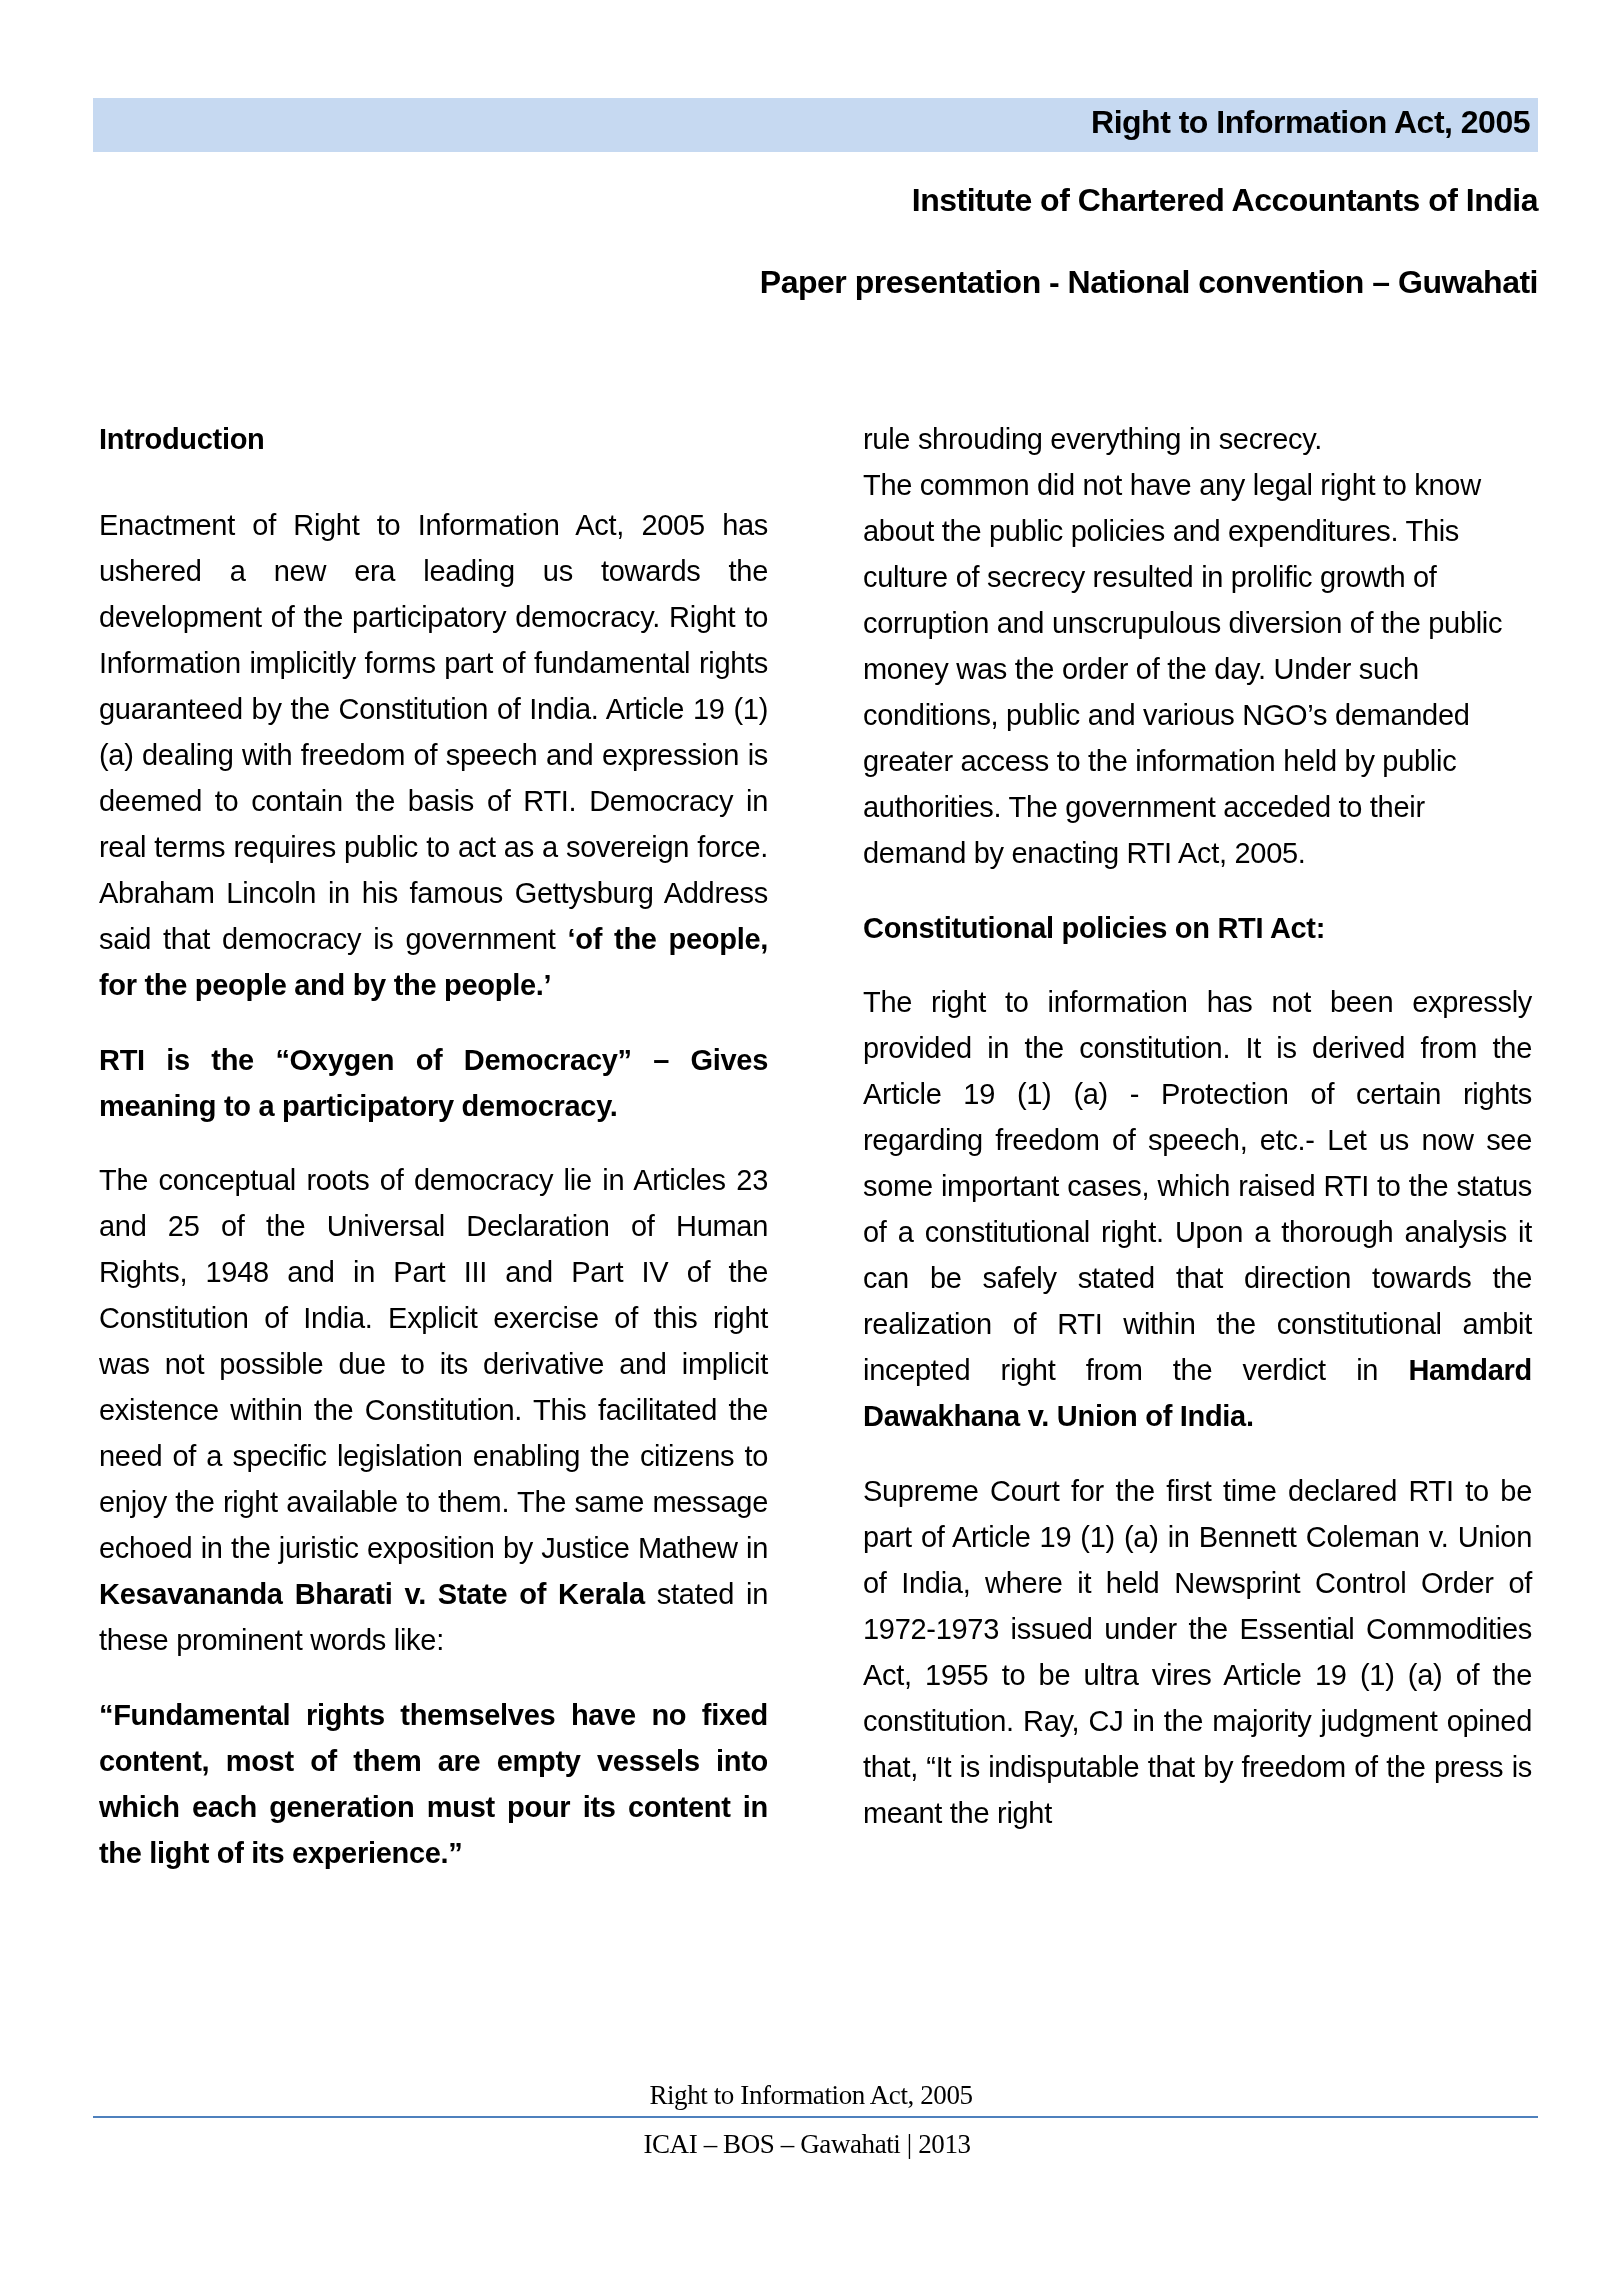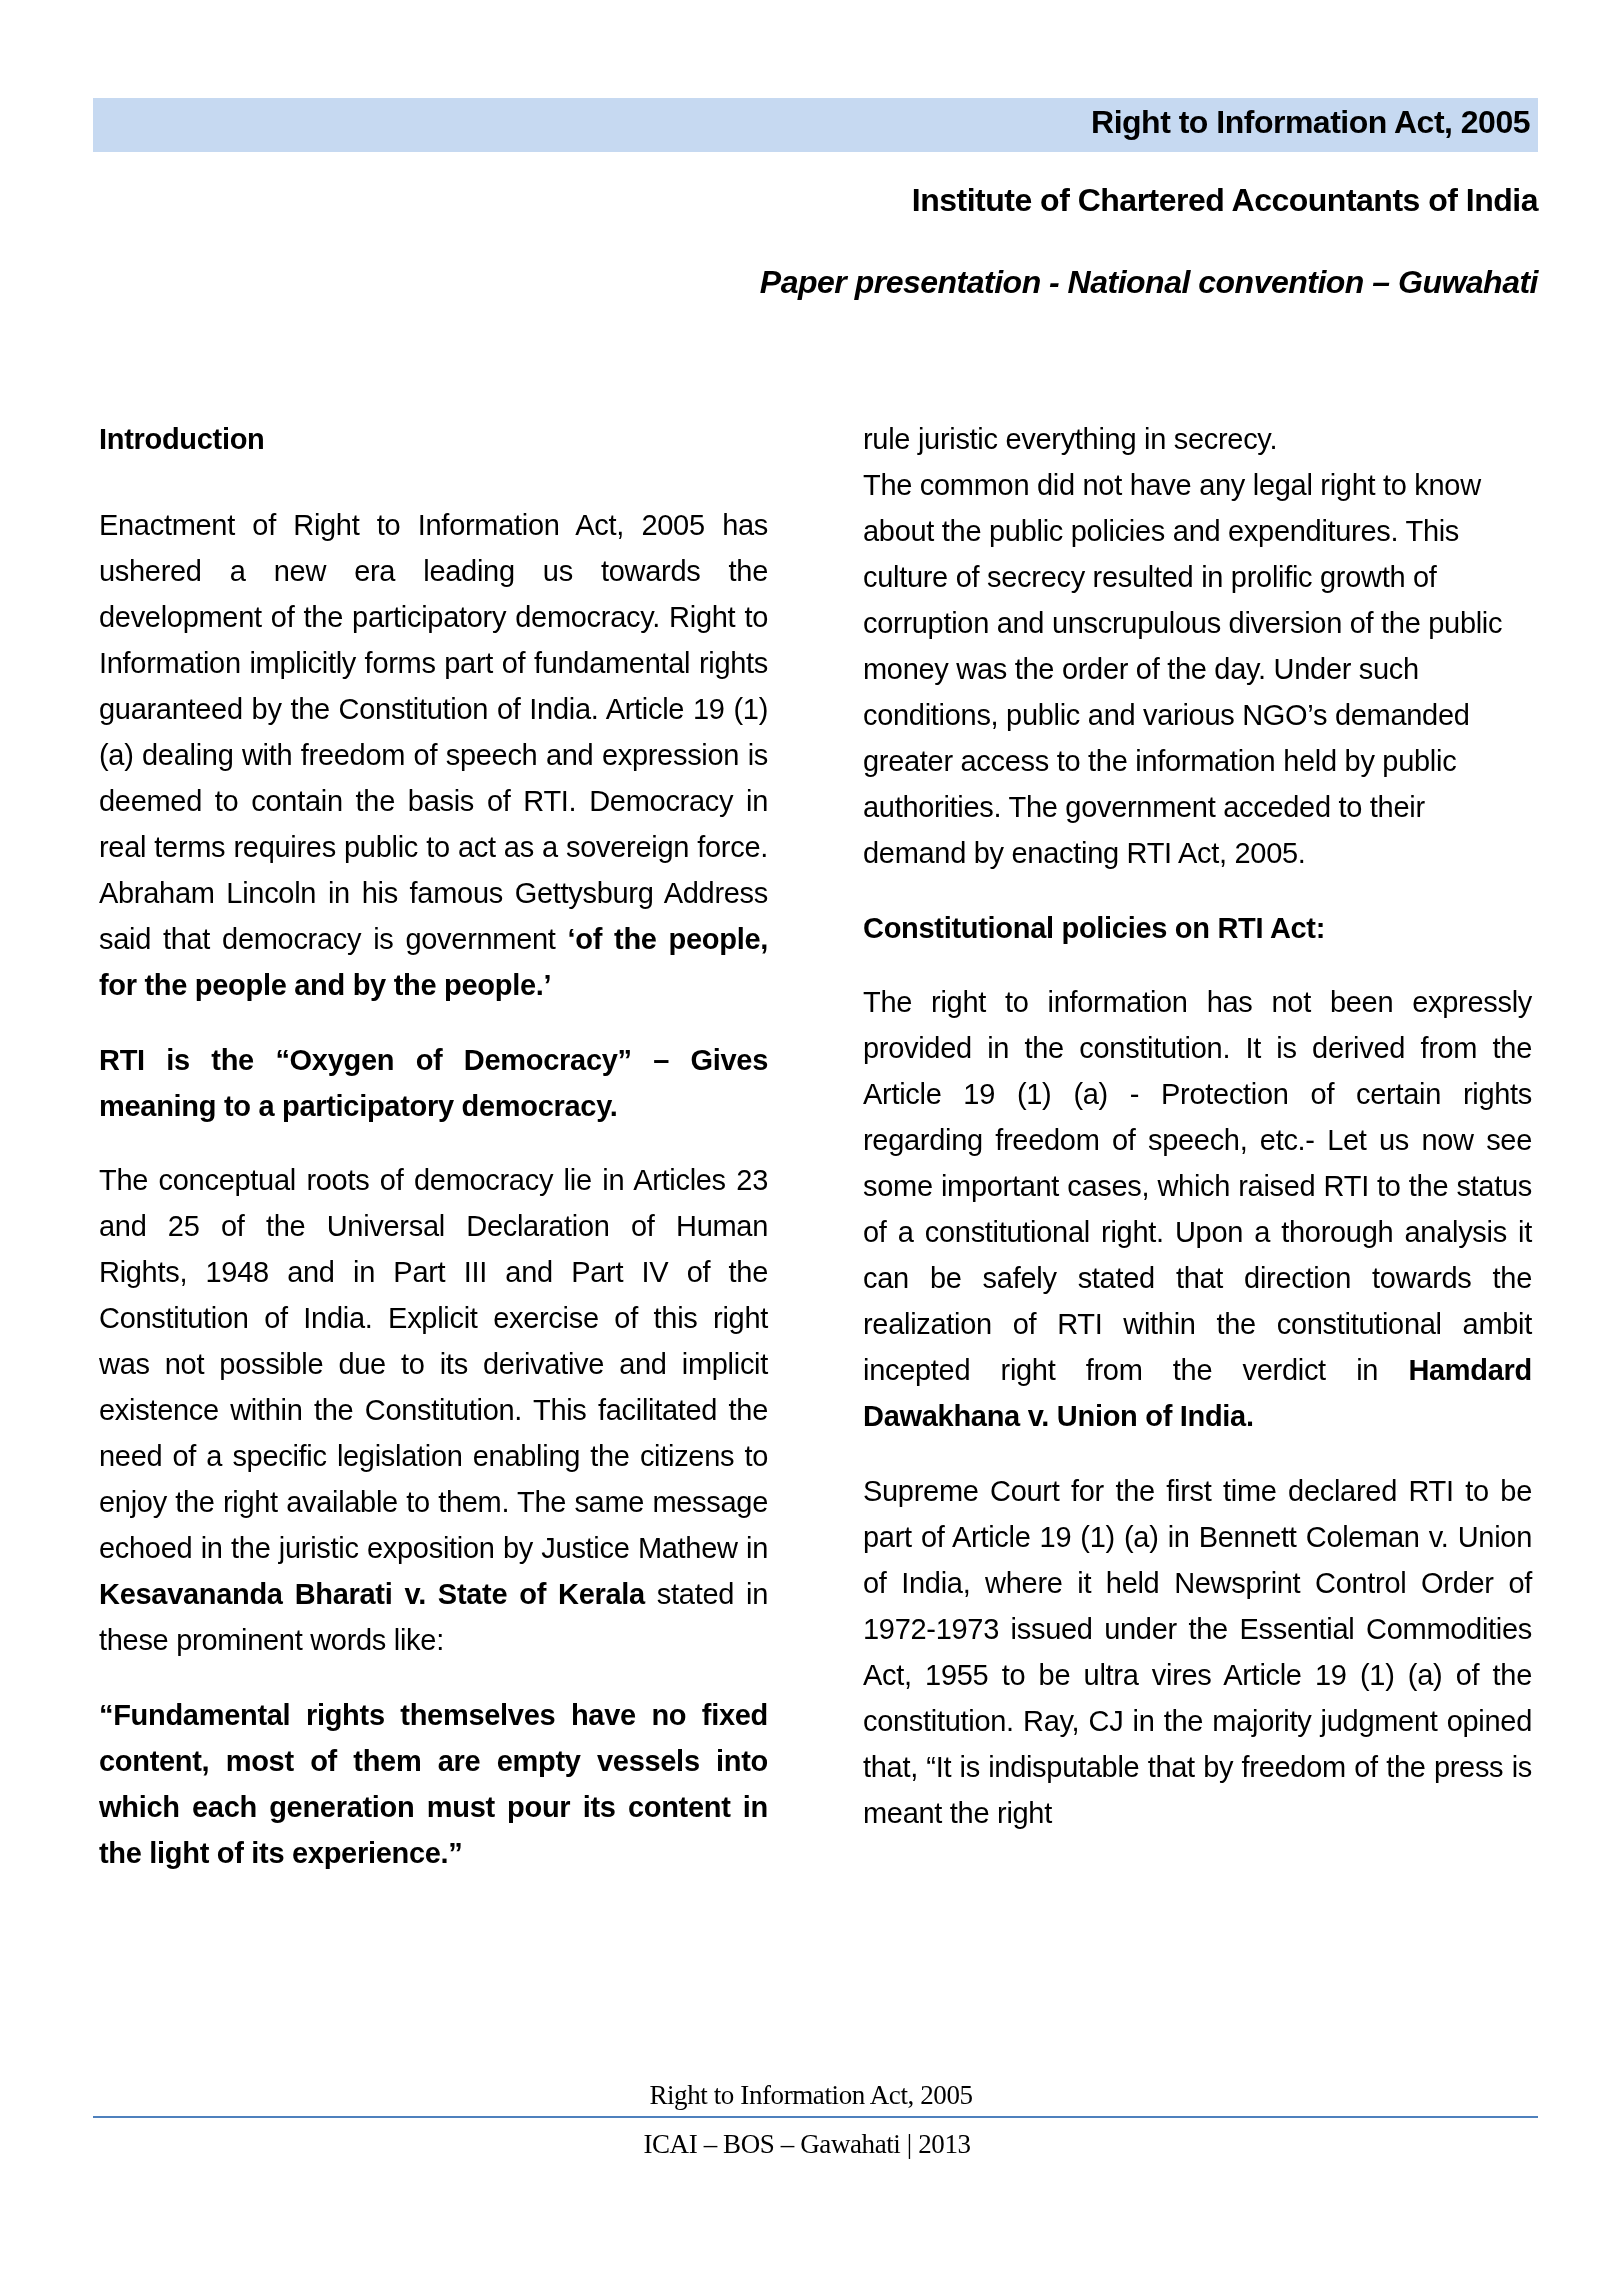--- a/index.html
+++ b/index.html
@@ -6,21 +6,21 @@
     body { width: 1622px; height: 2295px; position: relative; overflow: hidden;
       font-family: "Liberation Sans", "DejaVu Sans", sans-serif; color: #000; }
 
     .header-band { position: absolute; left: 93px; top: 98px; width: 1445px; height: 54px;
       background: #c6d9f1; }
     .header-title { position: absolute; right: 8px; top: 6.3px; font-size: 32px; font-weight: bold;
       letter-spacing: -0.5px; white-space: nowrap; }
     .sub-heading { position: absolute; right: 84px; font-size: 32px; font-weight: bold;
       letter-spacing: -0.5px; white-space: nowrap; text-align: right; }
     .sub1 { top: 182px; }
-    .sub2 { top: 264px; font-style: italic; }
+    .sub2 { top: 264px; }
 
     .col { position: absolute; top: 416px; width: 669px; font-size: 29px; line-height: 46px;
       letter-spacing: -0.3px; }
     .col-left { left: 99px; }
     .col-right { left: 863px; }
 
     .p { margin: 0 0 28.5px 0; text-align: justify; }
     .p.left-align { text-align: left; }
     .p.nomargin { margin-bottom: 0; }
     .h { font-weight: bold; margin: 0 0 28.5px 0; text-align: justify; }
@@ -44,21 +44,21 @@
 
 <div class="col col-left">
   <div class="h" style="margin-bottom:40px;">Introduction</div>
   <p class="p"><span>Enactment of Right to Information Act, 2005 has ushered a new era leading us towards the development of the participatory democracy. Right to Information implicitly forms part of fundamental rights guaranteed by the Constitution of India. Article 19 (1) (a) dealing with freedom of speech and expression is deemed to contain the basis of RTI. Democracy in real terms requires public to act as a sovereign force. Abraham Lincoln in his famous Gettysburg Address said that democracy is government </span><b>‘of the people, for the people and by the people.’</b></p>
   <div class="h">RTI is the “Oxygen of Democracy” – Gives meaning to a participatory democracy.</div>
   <p class="p"><span>The conceptual roots of democracy lie in Articles 23 and 25 of the Universal Declaration of Human Rights, 1948 and in Part III and Part IV of the Constitution of India. Explicit exercise of this right was not possible due to its derivative and implicit existence within the Constitution. This facilitated the need of a specific legislation enabling the citizens to enjoy the right available to them. The same message echoed in the juristic exposition by Justice Mathew in </span><b>Kesavananda Bharati v. State of Kerala</b><span> stated in these prominent words like:</span></p>
   <p class="p"><b>“Fundamental rights themselves have no fixed content, most of them are empty vessels into which each generation must pour its content in the light of its experience.”</b></p>
 </div>
 
 <div class="col col-right">
-  <p class="p left-align nomargin">rule juristic everything in secrecy.</p>
+  <p class="p left-align nomargin">rule shrouding everything in secrecy.</p>
   <p class="p left-align">The common did not have any legal right to know about the public policies and expenditures. This culture of secrecy resulted in prolific growth of corruption and unscrupulous diversion of the public money was the order of the day. Under such conditions, public and various NGO’s demanded greater access to the information held by public authorities. The government acceded to their demand by enacting RTI Act, 2005.</p>
   <div class="h">Constitutional policies on RTI Act:</div>
   <p class="p"><span>The right to information has not been expressly provided in the constitution. It is derived from the Article 19 (1) (a) - Protection of certain rights regarding freedom of speech, etc.- Let us now see some important cases, which raised RTI to the status of a constitutional right. Upon a thorough analysis it can be safely stated that direction towards the realization of RTI within the constitutional ambit incepted right from the verdict in </span><b>Hamdard Dawakhana v. Union of India.</b></p>
   <p class="p nomargin">Supreme Court for the first time declared RTI to be part of Article 19 (1) (a) in Bennett Coleman v. Union of India, where it held Newsprint Control Order of 1972-1973 issued under the Essential Commodities Act, 1955 to be ultra vires Article 19 (1) (a) of the constitution. Ray, CJ in the majority judgment opined that, “It is indisputable that by freedom of the press is meant the right</p>
 </div>
 
 <div class="footer-top">Right to Information Act, 2005</div>
 <div class="footer-line"></div>
 <div class="footer-bottom">ICAI – BOS – Gawahati | 2013</div>
 

